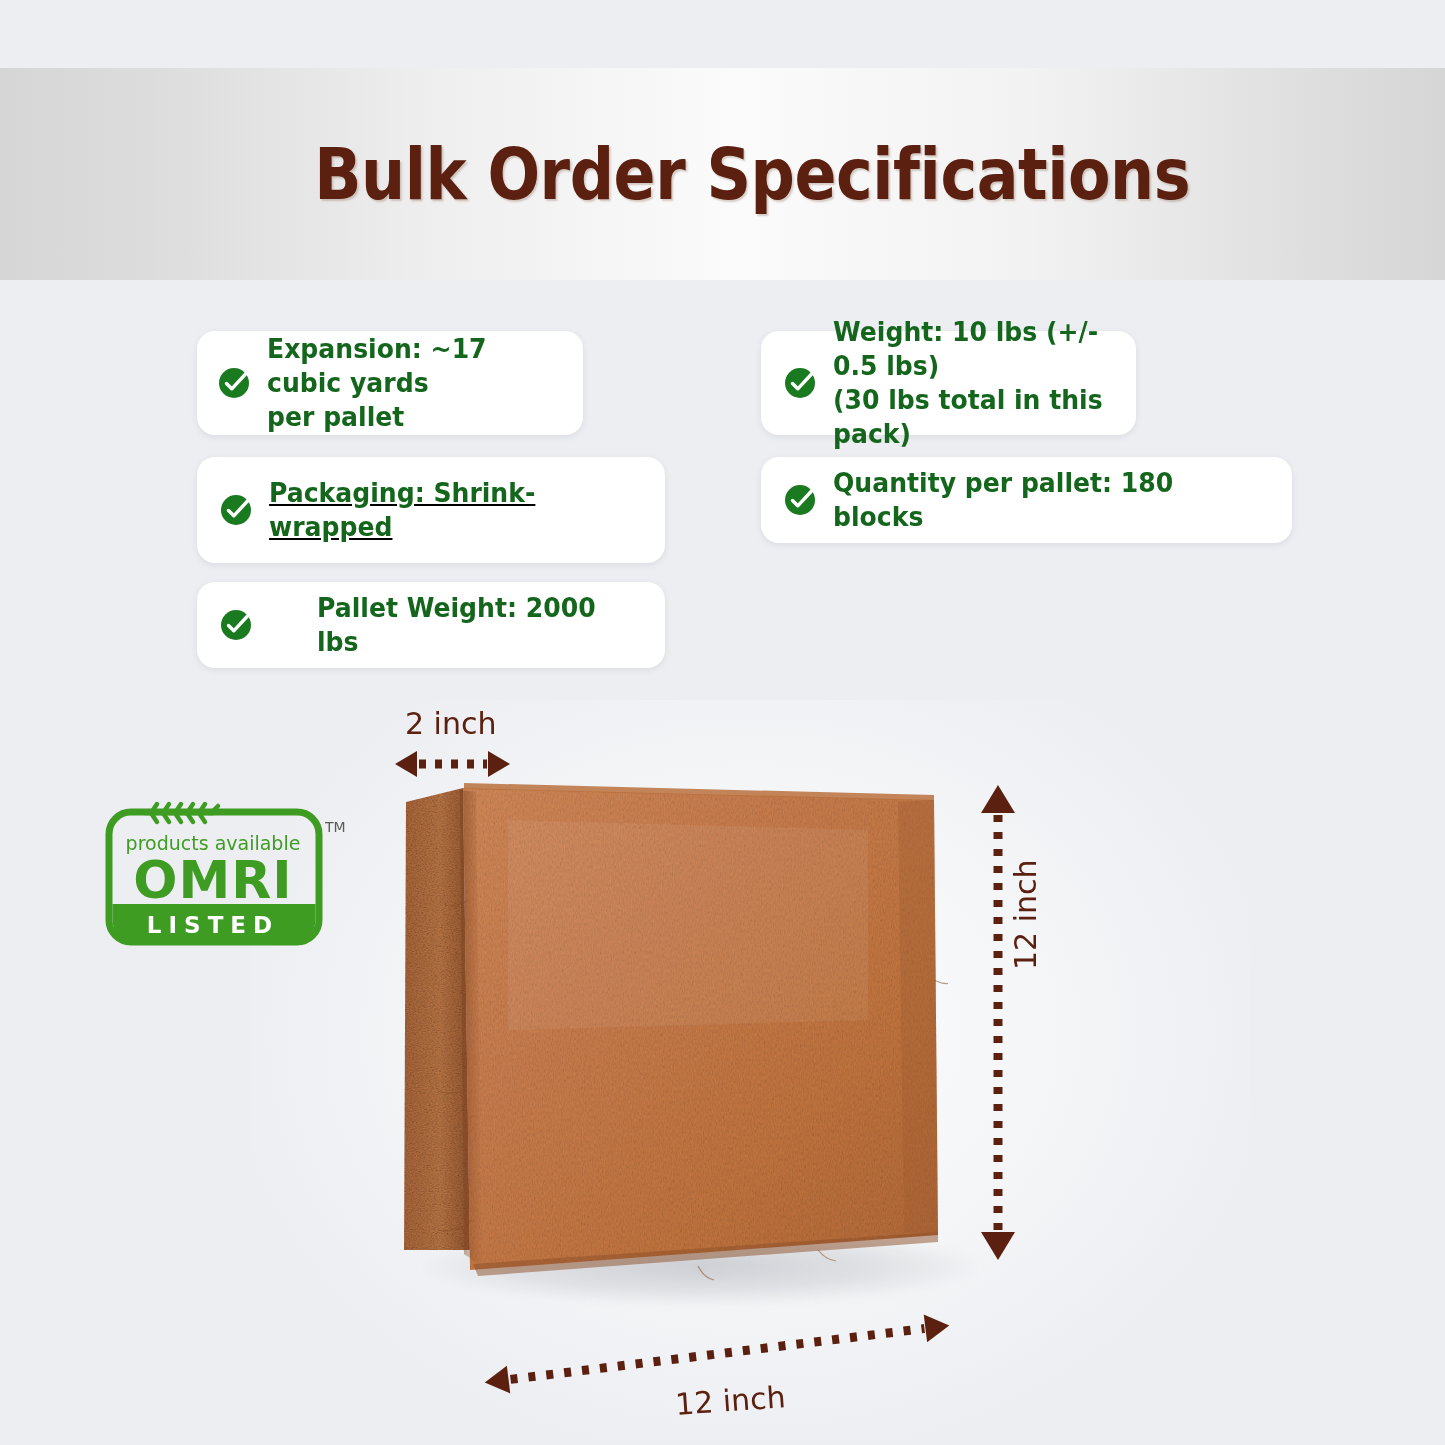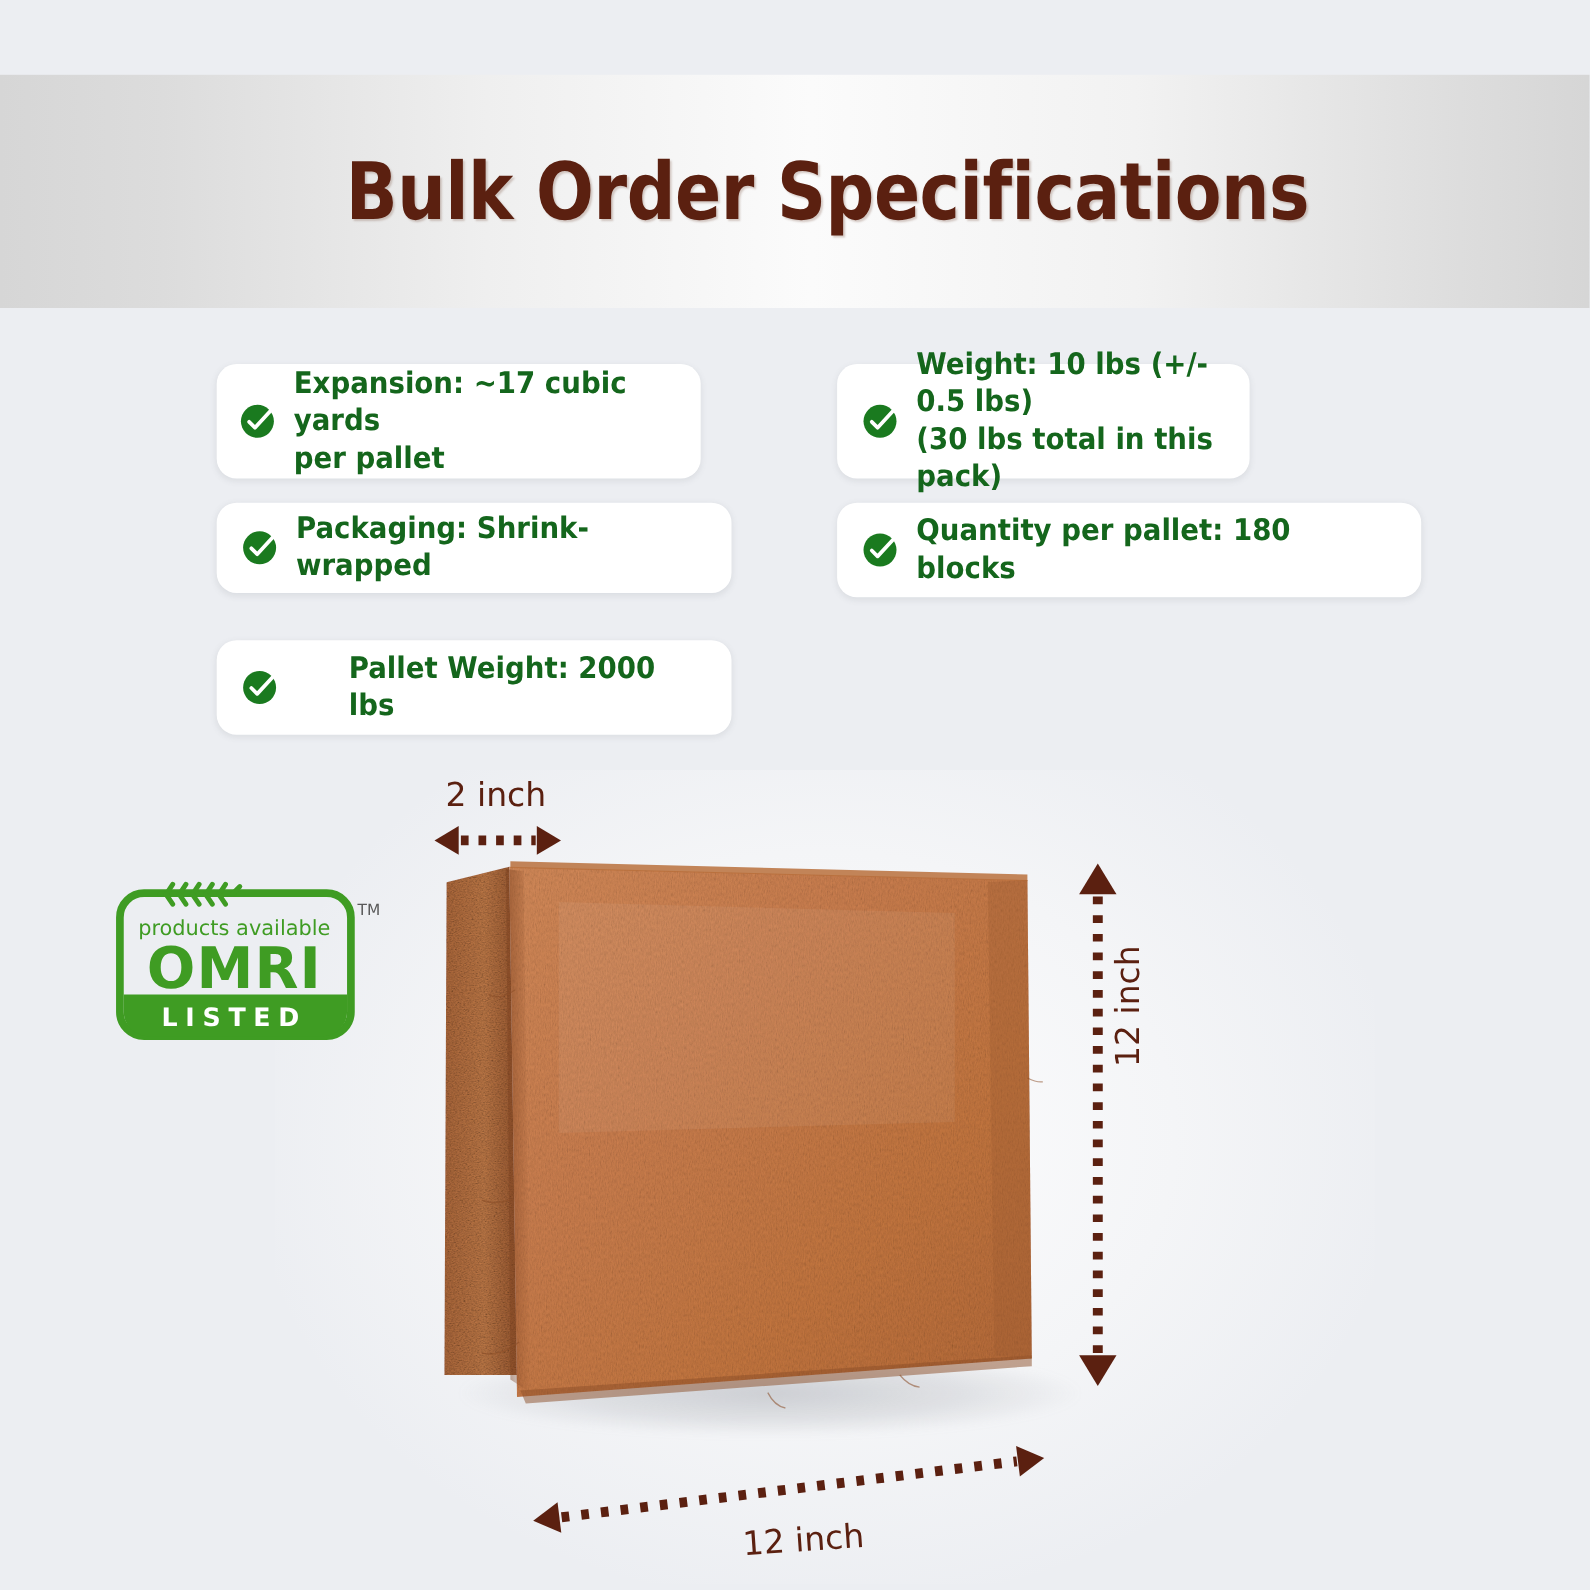--- a/index.html
+++ b/index.html
@@ -49,23 +49,23 @@
     font-weight:bold;
     color:#14661c;
     font-size:27px;
     line-height:1.26;
     transform:scaleX(0.93);
     transform-origin:left center;
     white-space:pre-line;
   }
 
   
-  #card-expansion{left:197px;top:6px;width:440px;height:104px;padding-left:20px;}
+  #card-expansion{left:197px;top:6px;width:386px;height:104px;padding-left:20px;}
   #card-weight   {left:761px;top:6px;width:375px;height:104px;}
-  #card-packaging{left:197px;top:132px;width:468px;height:82px;}
+  #card-packaging{left:197px;top:132px;width:468px;height:106px;text-decoration:underline;}
   #card-quantity {left:761px;top:132px;width:531px;height:86px;}
   #card-palletweight{left:197px;top:257px;width:468px;height:86px;gap:48px;}
   #card-palletsize  {left:761px;top:257px;width:467px;height:86px;}
 
   
   #omri-logo{
     position:absolute;left:105px;top:800px;width:240px;height:152px;
   }
   #omri-logo svg{display:block;}
 

